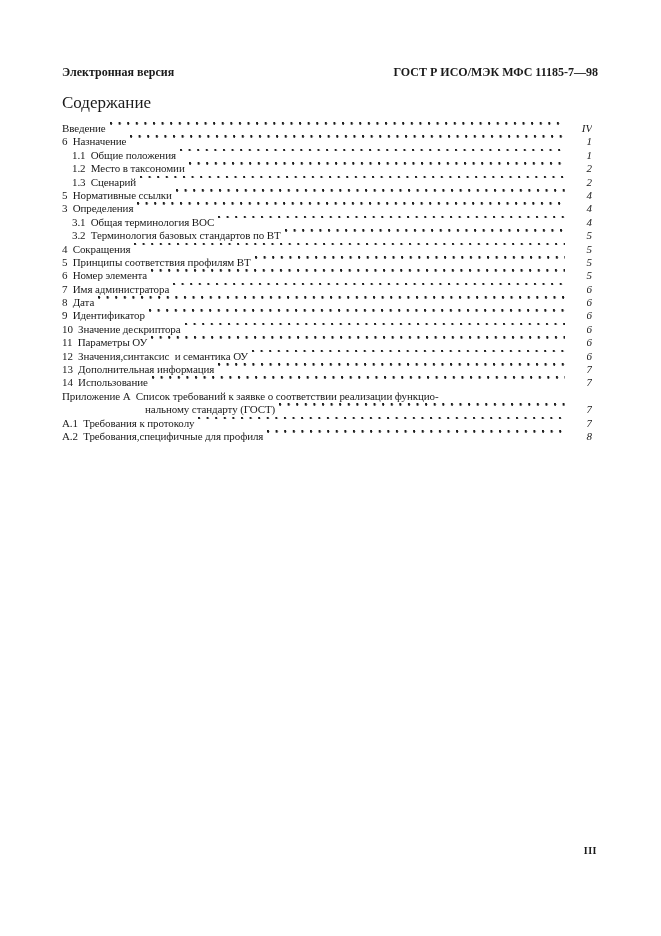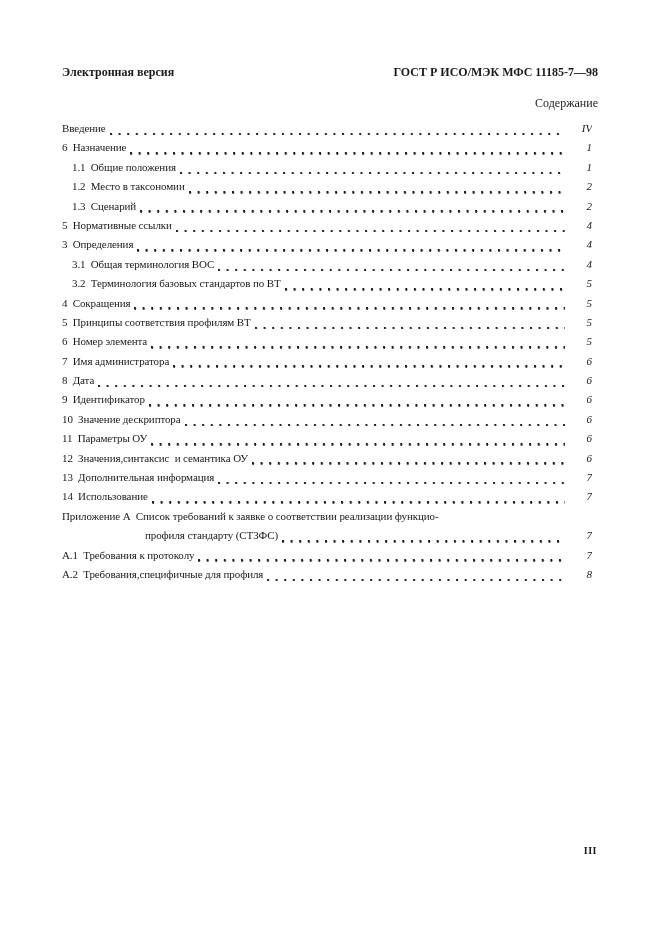--- a/index.html
+++ b/index.html
@@ -20,37 +20,36 @@
   .header {
     display: flex;
     justify-content: space-between;
     align-items: baseline;
     font-weight: bold;
     font-size: 12px;
     line-height: 14px;
   }
   .doc-title {
     margin-top: 17px;
-    text-align: right;
-    font-size: 12px;
+    text-align: left;
+    font-size: 17px;
     line-height: 14px;
   }
   .toc {
     margin-top: 12px;
     font-size: 11px;
     letter-spacing: -0.1px;
     padding-right: 6px;
   }
   .row {
     display: flex;
-    align-items: flex-end;
+    align-items: flex-start;
     line-height: 13.4px;
     height: 13.4px;
     overflow: hidden;
-    margin-top: 6px;
   }
   .row.lvl1 { padding-left: 10px; }
   .row.cont { padding-left: 83px; }
   .lbl { white-space: pre; }
   .leader {
     flex: 1 1 auto;
     min-width: 8px;
     height: 2.6px;
     margin: 0 5px 0 4px;
     background-image: radial-gradient(circle at 1.1px 1.15px, #1c1c1c 1.02px, rgba(0,0,0,0) 1.4px);
@@ -187,21 +186,21 @@
         <span class="lbl">14  Использование</span>
         <span class="leader"></span>
         <span class="pg">7</span>
       </div>
     <div class="row nolead">
         <span class="lbl">Приложение А  Список требований к заявке о соответствии реализации функцио-</span>
         <span class="leader"></span>
         <span class="pg"></span>
       </div>
     <div class="row cont">
-        <span class="lbl">профиля стандарту (СТЗФС)</span>
+        <span class="lbl">нальному стандарту (ГОСТ)</span>
         <span class="leader"></span>
         <span class="pg">7</span>
       </div>
     <div class="row">
         <span class="lbl">А.1  Требования к протоколу</span>
         <span class="leader"></span>
         <span class="pg">7</span>
       </div>
     <div class="row">
         <span class="lbl">А.2  Требования,специфичные для профиля</span>

